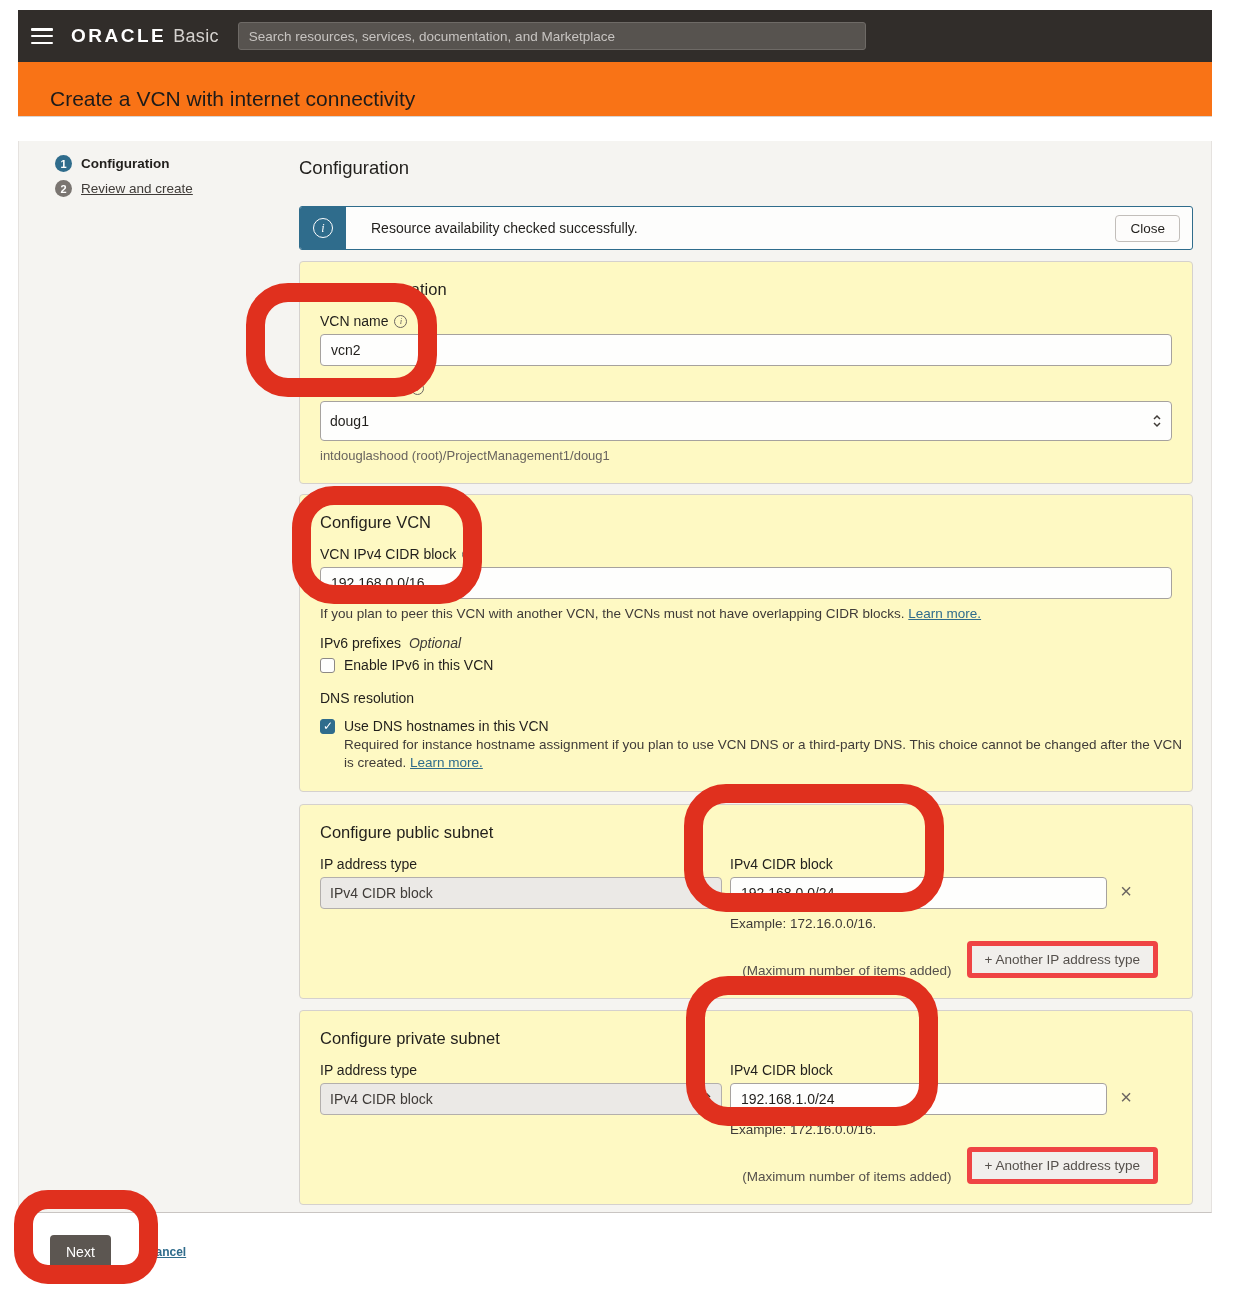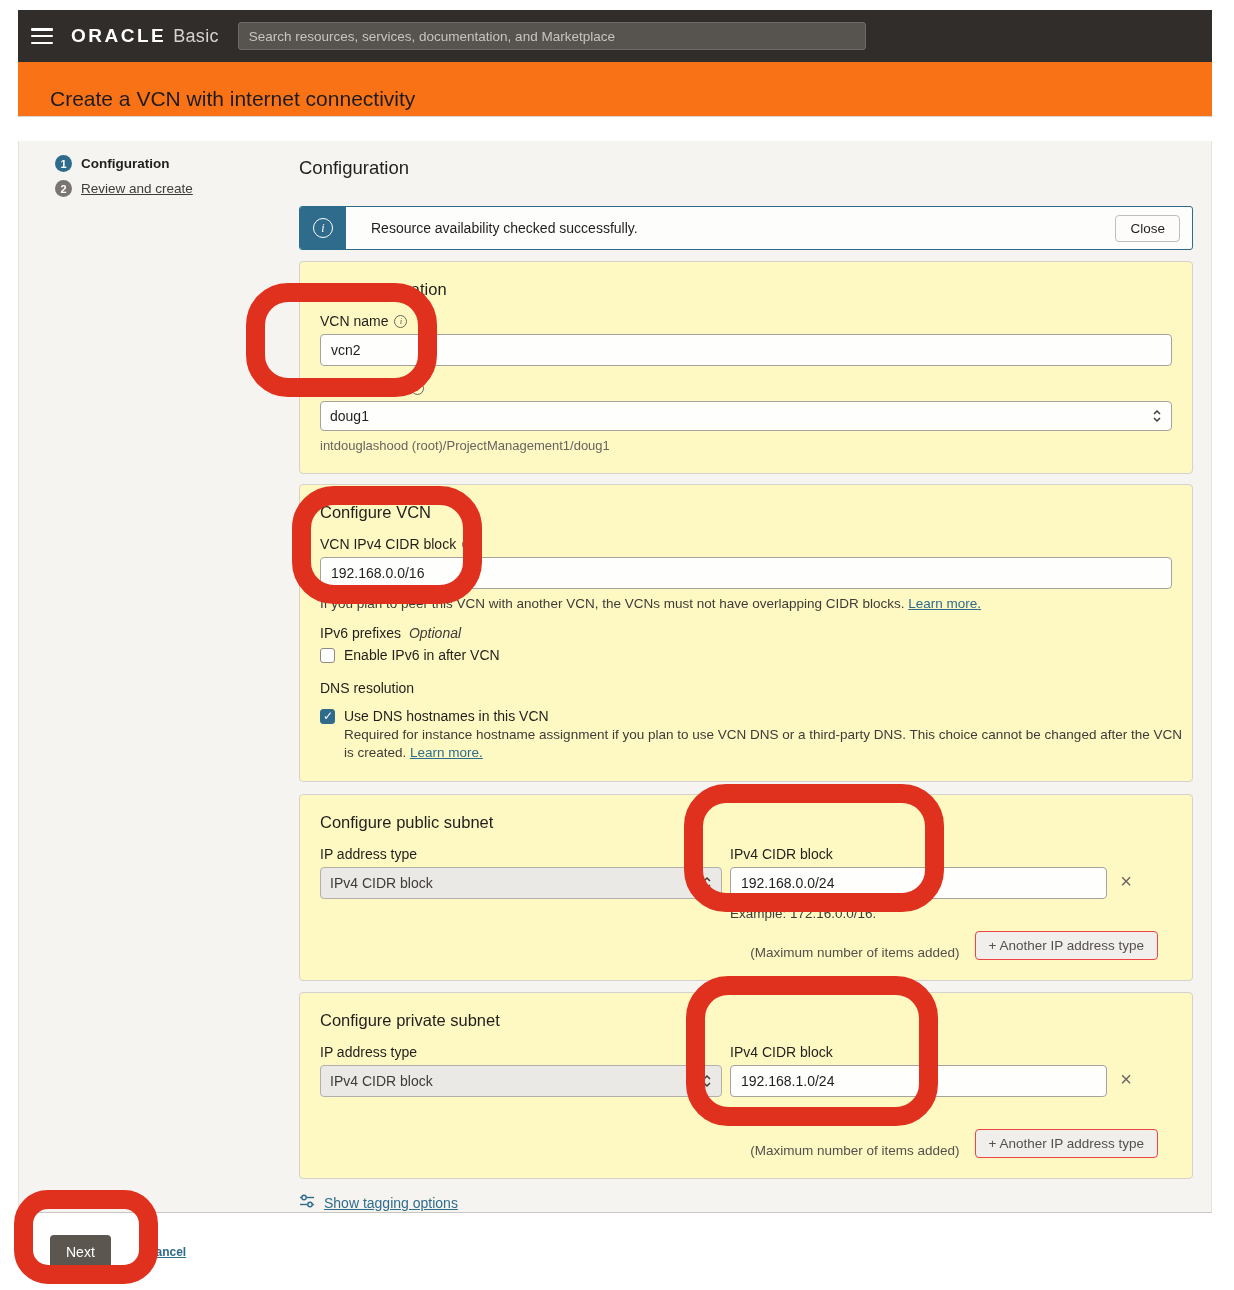--- a/index.html
+++ b/index.html
@@ -66,21 +66,21 @@
   .card-public { margin-top:12px; }
   .card-private { margin-top:11px; }
 
   .field-label { margin-top:14px; font-size:14px; color:#211f1c; display:flex; align-items:center; gap:6px; }
   .info-icon { width:13px; height:13px; border:1px solid #6b6662; border-radius:50%; color:#6b6662;
                font-size:9px; font-style:italic; font-family:"Liberation Serif","DejaVu Serif",serif;
                display:inline-flex; align-items:center; justify-content:center; flex:none; }
   .text-input { margin-top:5px; width:100%; height:32px; border:1px solid #a6a29e; border-radius:4px;
                 background:#fefefd; font-size:14px; color:#211f1c; padding:0 10px; outline:none;
                 font-family:inherit; display:block; }
-  .select { margin-top:5px; height:30px; border:1px solid #a6a29e; border-radius:4px; background:#fefefd;
+  .select { margin-top:5px; height:40px; border:1px solid #a6a29e; border-radius:4px; background:#fefefd;
             display:flex; align-items:center; justify-content:space-between; padding:0 9px; font-size:14px;
             color:#211f1c; cursor:pointer; }
   .select.disabled { background:#ebe9e6; border-color:#b3afac; color:#3f3b38; }
   .chevrons { display:flex; flex-direction:column; align-items:center; line-height:0; }
   .helper { margin-top:7px; font-size:13.5px; color:#3f3b38; }
   .helper.gray { color:#69645f; font-size:13px; }
   .link { color:#2f6c8c; text-decoration:underline; cursor:pointer; }
 
   .opt-row { margin-top:14px; display:flex; align-items:baseline; gap:8px; font-size:14px; }
   .optional { font-style:italic; color:#3f3b38; }
@@ -96,21 +96,21 @@
   
   .subnet-row { margin-top:14px; display:flex; }
   .subnet-col-left { width:402px; margin-right:8px; }
   .subnet-col-right { width:402px; }
   .input-x-row { display:flex; align-items:center; }
   .input-x-row .text-input { flex:1; }
   .remove-x { margin-left:13px; color:#6b6661; font-size:20px; line-height:1; cursor:pointer; }
   .subnet-bottom { margin-top:10px; display:flex; justify-content:flex-end; align-items:flex-end; gap:15px;
                    margin-right:14px; }
   .max-items { font-size:13.5px; color:#55504c; }
-  .add-btn { background:#f1efec; border:1px solid #ef4444; border-radius:4px; color:#55504c;
+  .add-btn { background:#f1efec; border:5px solid #ef4444; border-radius:4px; color:#55504c;
              font-size:13.5px; padding:6px 13px; cursor:pointer; font-family:inherit; }
 
   
   .tagging-row { margin-top:14px; display:flex; align-items:center; gap:9px; }
   .tagging-link { font-size:14px; }
 
   
   .footer { position:absolute; left:18px; top:1213px; width:1194px; height:77px; background:#ffffff;
             display:flex; align-items:center; padding-left:32px; gap:36px; }
   .next-btn { background:#5c5651; color:#ffffff; border:none; border-radius:4px; padding:9px 16px;
@@ -206,21 +206,21 @@
           <span>If you plan to peer this VCN with another VCN, the VCNs must not have overlapping CIDR blocks.</span>
           <span> </span>
           <a class="link">Learn more.</a>
         </div>
         <div class="opt-row">
           <span>IPv6 prefixes</span>
           <span class="optional">Optional</span>
         </div>
         <div class="checkbox-row">
           <div class="checkbox"></div>
-          <span>Enable IPv6 in after VCN</span>
+          <span>Enable IPv6 in this VCN</span>
         </div>
         <div class="dns-label">DNS resolution</div>
         <div class="checkbox-row dns-cb">
           <div class="checkbox checked"></div>
           <span>Use DNS hostnames in this VCN</span>
         </div>
         <div class="dns-help">
           <span>Required for instance hostname assignment if you plan to use VCN DNS or a third-party DNS. This choice cannot be changed after the VCN is created.</span>
           <span> </span>
           <a class="link">Learn more.</a>

